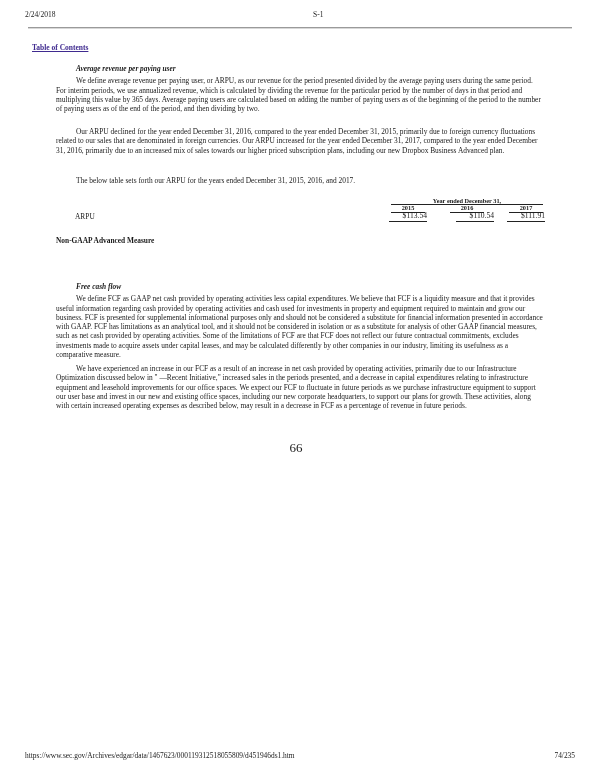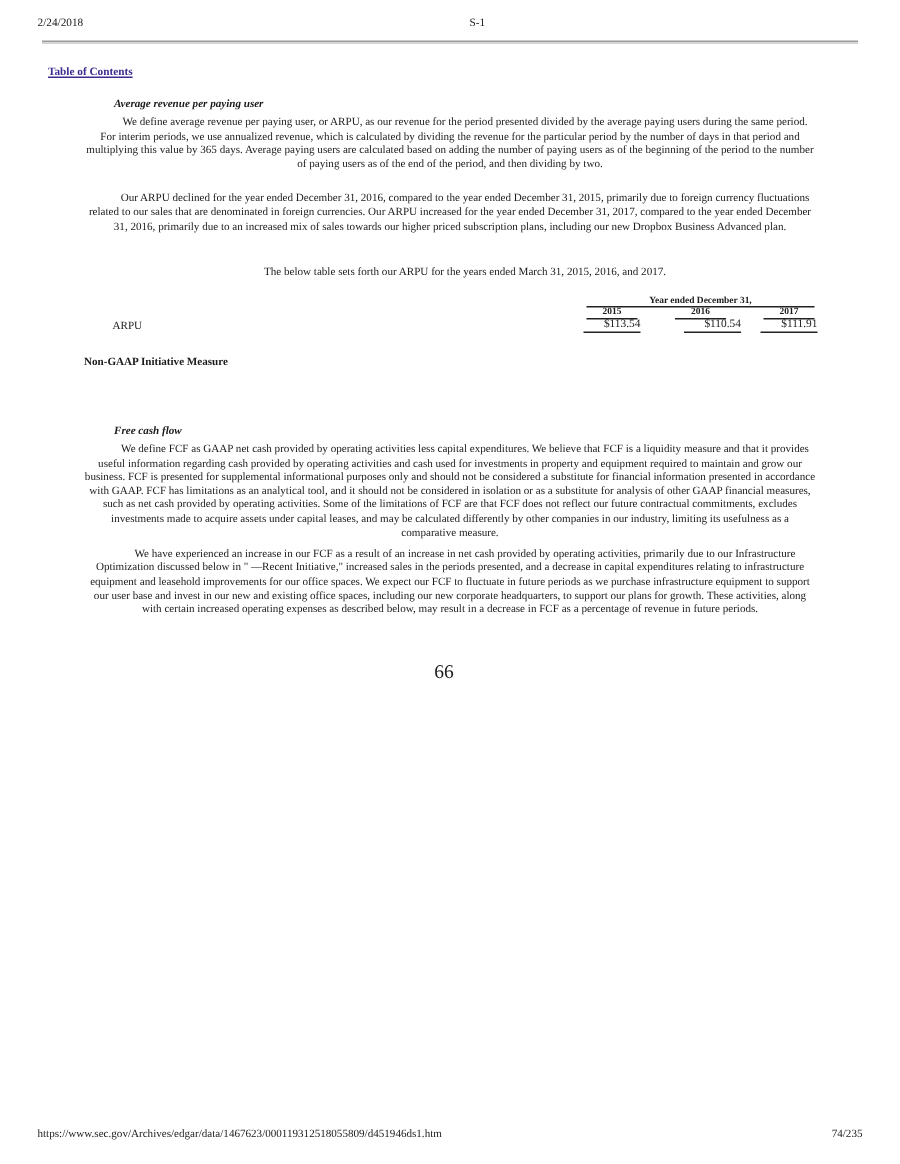--- a/index.html
+++ b/index.html
@@ -9,21 +9,21 @@
       color: #1a1a1a;
     }
     .hdr { position: absolute; top: 10px; left: 25px; right: 25px; height: 12px; font-size: 7.5px; }
     .hdr .date { position: absolute; left: 0; top: 0; }
     .hdr .title { position: absolute; left: 288px; top: 0; }
     .rule { position: absolute; top: 27px; left: 28px; right: 28px; height: 1px; background: #9a9a9a; border-bottom: 1px solid #d8d8d8; }
     .toc { position: absolute; top: 43px; left: 32px; font-size: 7.5px; font-weight: bold; color: #3f2a8f; text-decoration: underline; cursor: pointer; }
     .content { position: absolute; left: 56px; width: 488px; font-size: 7.4px; line-height: 9.3px; }
     .h-ital { font-style: italic; font-weight: bold; }
     .h-bold { font-weight: bold; }
-    p { margin: 0; text-indent: 20px; text-align: center; }
+    p { margin: 0; text-indent: 20px; text-align: left; }
     .arpu-label { position: absolute; left: 75px; top: 212px; font-size: 7.4px; }
     .thead-group { position: absolute; left: 391px; top: 197px; width: 152px; text-align: center; font-size: 6.3px; font-weight: bold; border-bottom: 1px solid #222; line-height: 7px; }
     .yr { position: absolute; top: 205px; font-size: 6.3px; font-weight: bold; text-align: center; width: 34px; border-bottom: 1px solid #222; line-height: 6.5px; }
     .val { position: absolute; top: 212px; font-size: 7.6px; width: 38px; text-align: right; border-bottom: 1.5px double #222; padding-bottom: 1px; line-height: 8px; }
     .pgnum { position: absolute; top: 440px; left: 0; width: 592px; text-align: center; font-size: 13px; }
     .foot-url { position: absolute; top: 751px; left: 25px; font-size: 7.4px; }
     .foot-page { position: absolute; top: 751px; right: 25px; font-size: 7.4px; }
   </style>
 </head>
 <body>
@@ -39,36 +39,36 @@
 <div class="content" style="top:64px;">
   <div class="h-ital" style="margin-left:20px; margin-bottom:3px;">Average revenue per paying user</div>
   <p>We define average revenue per paying user, or ARPU, as our revenue for the period presented divided by the average paying users during the same period. For interim periods, we use annualized revenue, which is calculated by dividing the revenue for the particular period by the number of days in that period and multiplying this value by 365 days. Average paying users are calculated based on adding the number of paying users as of the beginning of the period to the number of paying users as of the end of the period, and then dividing by two.</p>
 </div>
 
 <div class="content" style="top:127px;">
   <p>Our ARPU declined for the year ended December 31, 2016, compared to the year ended December 31, 2015, primarily due to foreign currency fluctuations related to our sales that are denominated in foreign currencies. Our ARPU increased for the year ended December 31, 2017, compared to the year ended December 31, 2016, primarily due to an increased mix of sales towards our higher priced subscription plans, including our new Dropbox Business Advanced plan.</p>
 </div>
 
 <div class="content" style="top:176px;">
-  <p>The below table sets forth our ARPU for the years ended March 31, 2015, 2016, and 2017.</p>
+  <p>The below table sets forth our ARPU for the years ended December 31, 2015, 2016, and 2017.</p>
 </div>
 
 <div>
   <div class="thead-group">Year ended December 31,</div>
   <div class="yr" style="left:391px;">2015</div>
   <div class="yr" style="left:450px;">2016</div>
   <div class="yr" style="left:509px;">2017</div>
   <div class="arpu-label">ARPU</div>
   <div class="val" style="left:389px;">$113.54</div>
   <div class="val" style="left:456px;">$110.54</div>
   <div class="val" style="left:507px;">$111.91</div>
 </div>
 
 <div class="content" style="top:236px;">
-  <div class="h-bold" style="margin-bottom:3px;">Non-GAAP Initiative Measure</div>
+  <div class="h-bold" style="margin-bottom:3px;">Non-GAAP Advanced Measure</div>
 </div>
 
 <div class="content" style="top:282px;">
   <div class="h-ital" style="margin-left:20px; margin-bottom:3px;font-style:italic;">Free cash flow</div>
   <p>We define FCF as GAAP net cash provided by operating activities less capital expenditures. We believe that FCF is a liquidity measure and that it provides useful information regarding cash provided by operating activities and cash used for investments in property and equipment required to maintain and grow our business. FCF is presented for supplemental informational purposes only and should not be considered a substitute for financial information presented in accordance with GAAP. FCF has limitations as an analytical tool, and it should not be considered in isolation or as a substitute for analysis of other GAAP financial measures, such as net cash provided by operating activities. Some of the limitations of FCF are that FCF does not reflect our future contractual commitments, excludes investments made to acquire assets under capital leases, and may be calculated differently by other companies in our industry, limiting its usefulness as a comparative measure.</p>
 </div>
 
 <div class="content" style="top:364px;">
   <p>We have experienced an increase in our FCF as a result of an increase in net cash provided by operating activities, primarily due to our Infrastructure Optimization discussed below in " —Recent Initiative," increased sales in the periods presented, and a decrease in capital expenditures relating to infrastructure equipment and leasehold improvements for our office spaces. We expect our FCF to fluctuate in future periods as we purchase infrastructure equipment to support our user base and invest in our new and existing office spaces, including our new corporate headquarters, to support our plans for growth. These activities, along with certain increased operating expenses as described below, may result in a decrease in FCF as a percentage of revenue in future periods.</p>
 </div>

